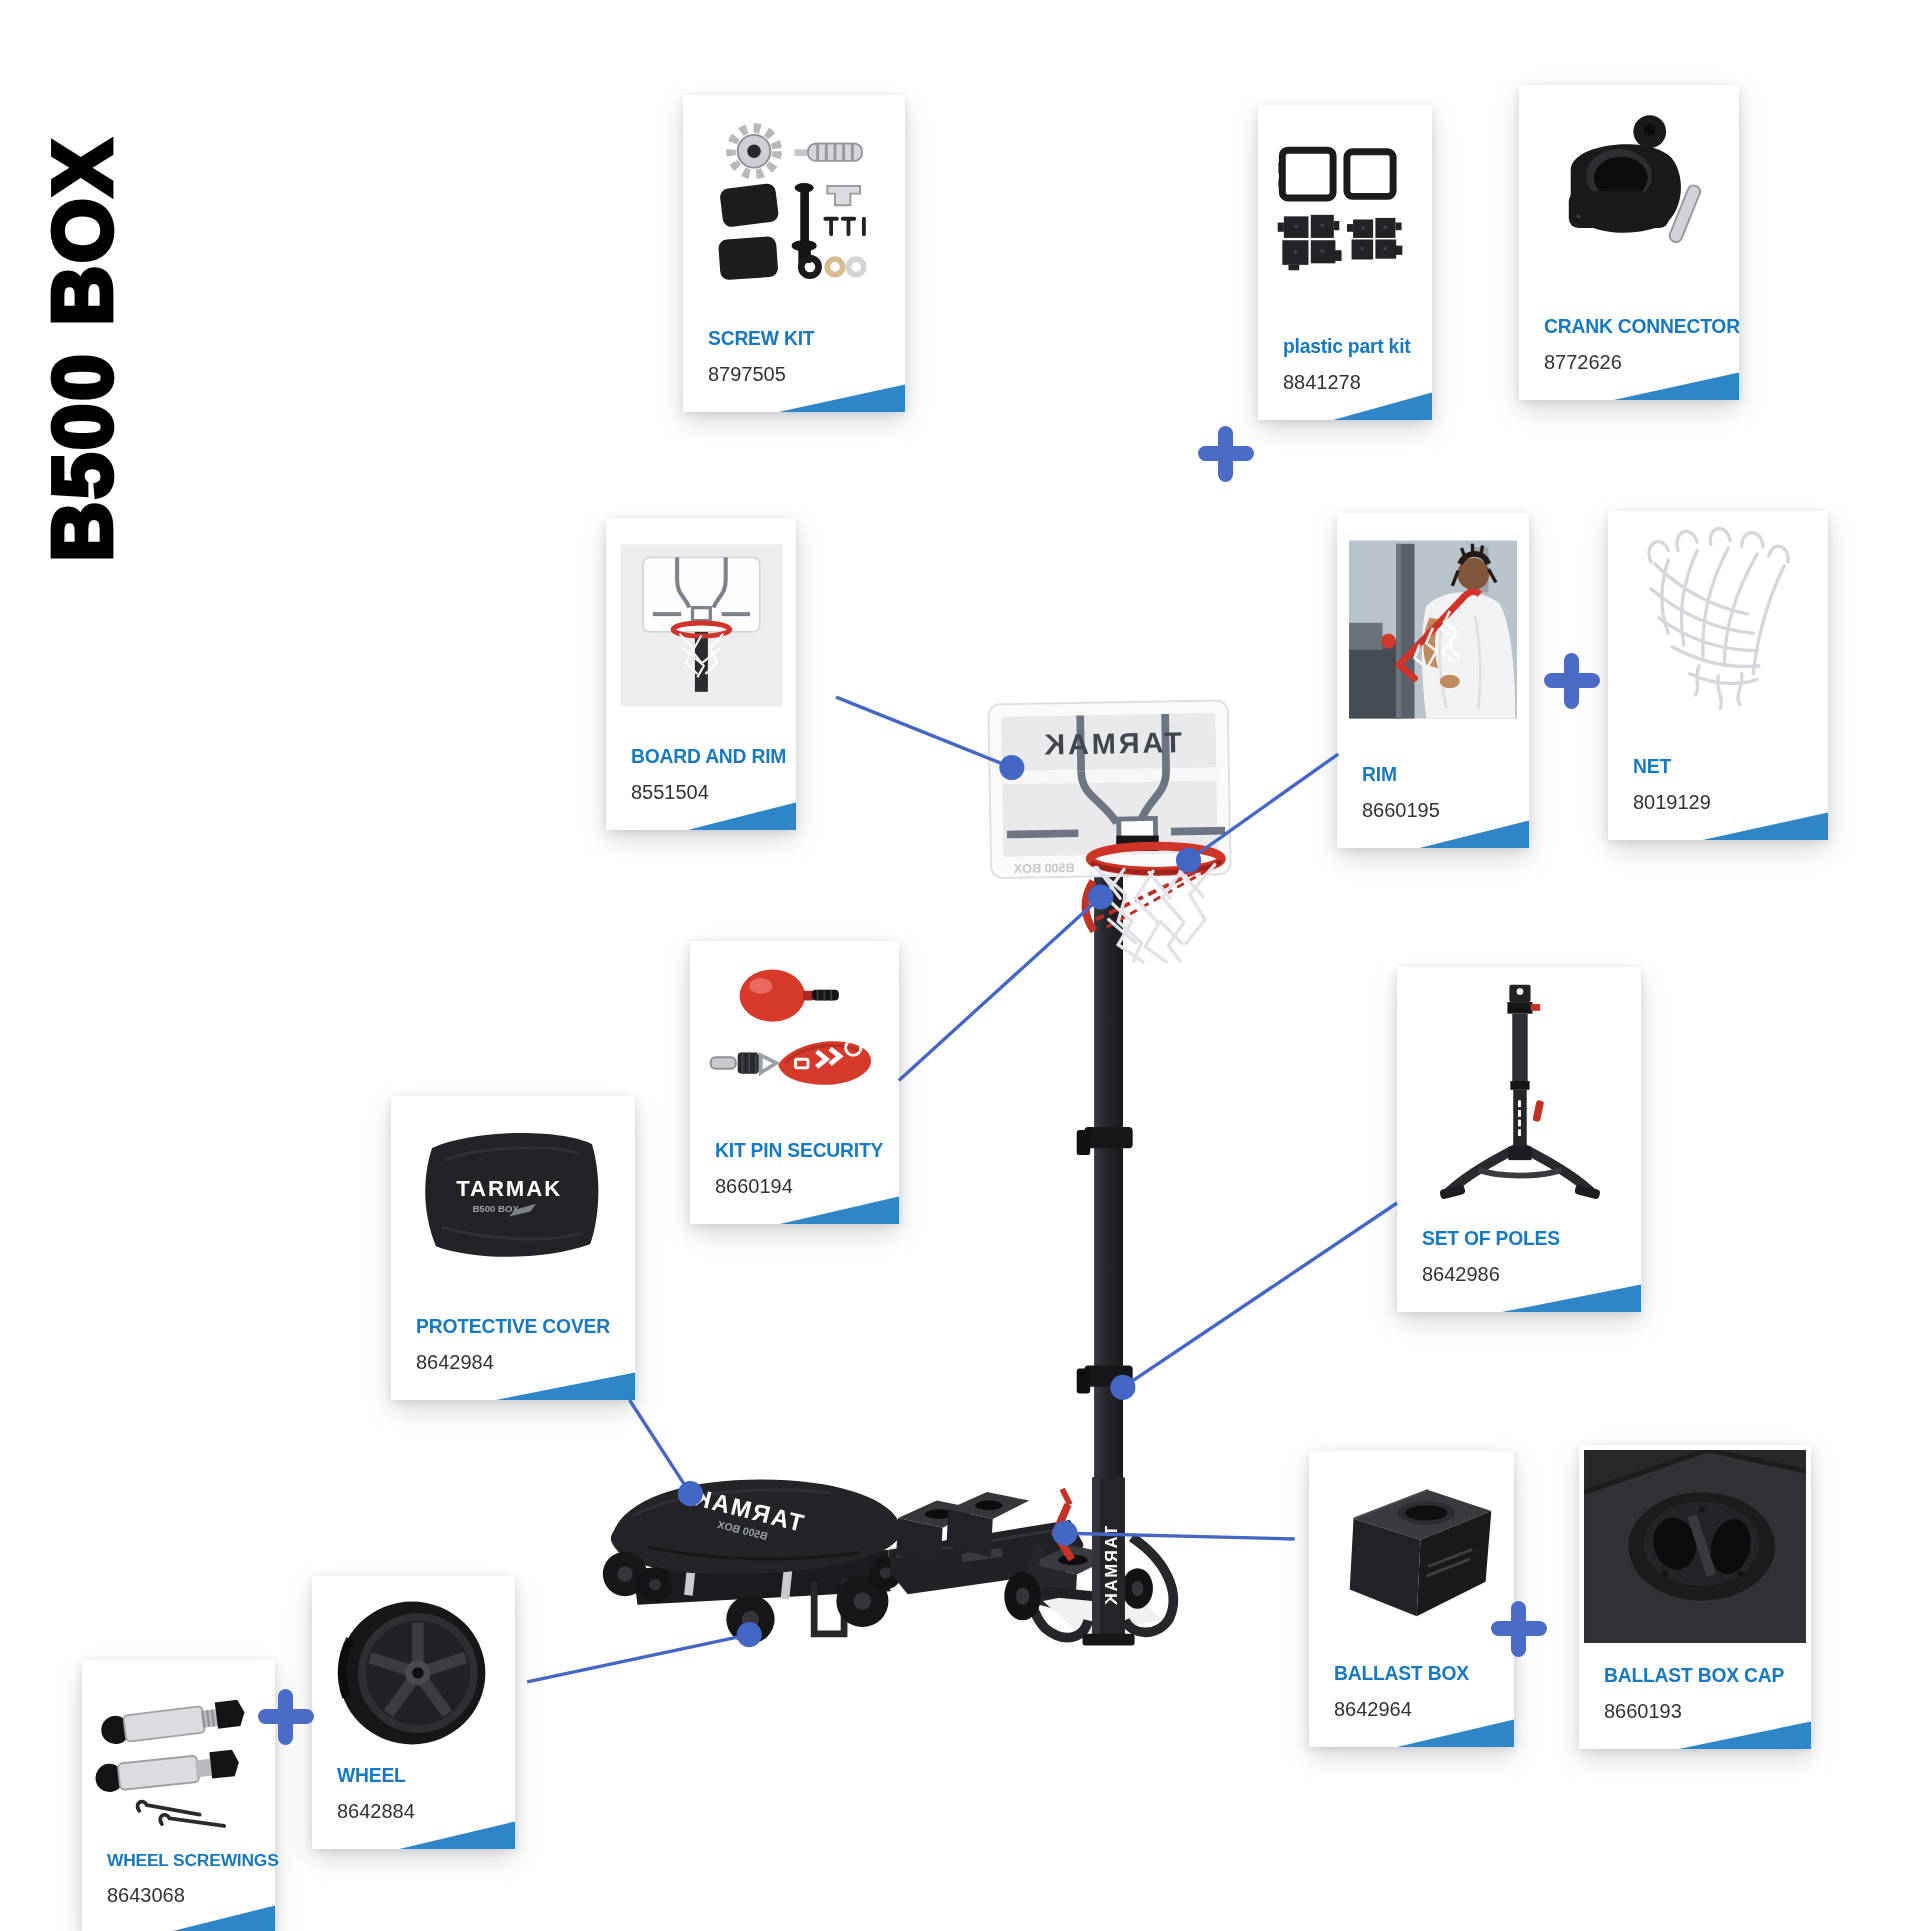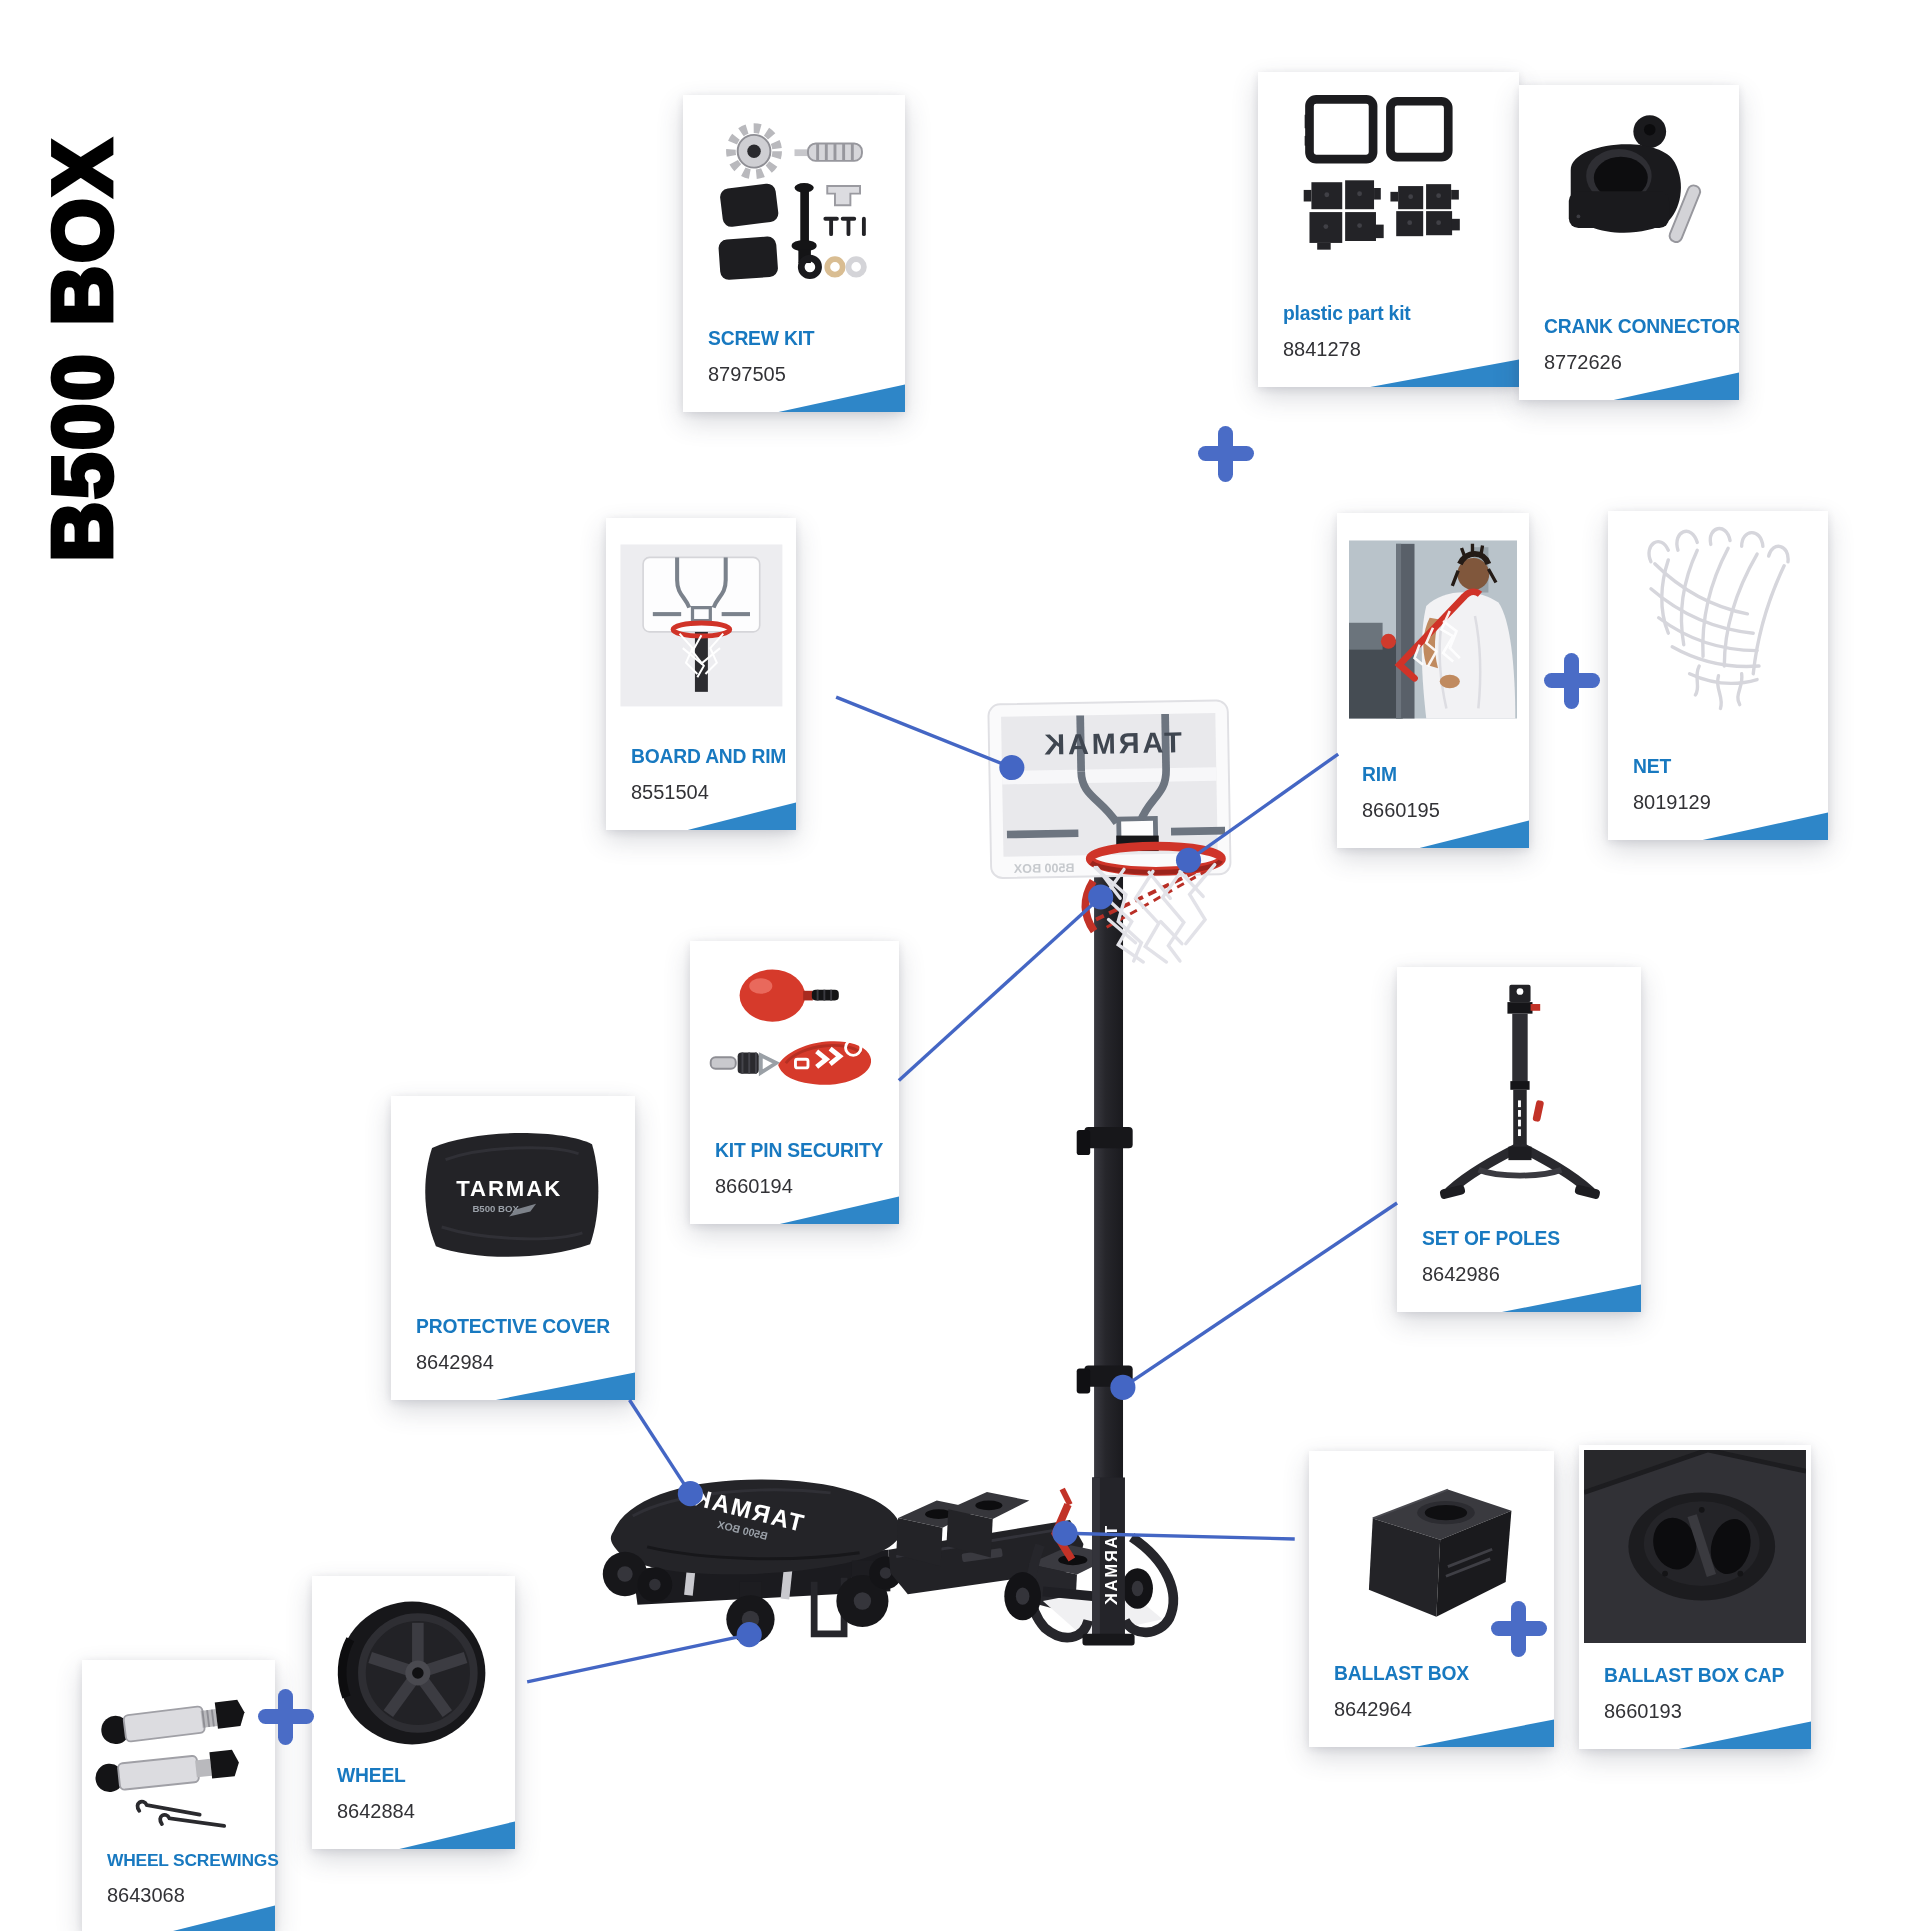--- a/index.html
+++ b/index.html
@@ -172,21 +172,21 @@
         <circle cx="142" cy="168" r="8" fill="none" stroke="#d9bd92" stroke-width="6"></circle>
         <circle cx="164" cy="168" r="8" fill="none" stroke="#d4d4d8" stroke-width="6"></circle>
       </svg>
     </div>
     <div class="card-title">SCREW KIT</div>
     <div class="card-part">8797505</div>
     <div class="wedge"></div>
   </div>
 
 
-  <div class="card" style="left:1258px;top:72px;width:261px;height:315px;text-align:center;">
+  <div class="card" style="left:1258px;top:105px;width:174px;height:315px;text-align:center;">
     <div class="card-img">
       <svg width="189" height="212" viewBox="0 0 196 220">
         <rect x="16" y="18" width="66" height="62" rx="7" fill="none" stroke="#1c1c1f" stroke-width="9"></rect>
         <rect x="11" y="34" width="6" height="14" fill="#1c1c1f"></rect>
           <rect x="11" y="56" width="6" height="10" fill="#1c1c1f"></rect>
         <rect x="100" y="20" width="60" height="58" rx="7" fill="none" stroke="#1c1c1f" stroke-width="9"></rect>
         <rect x="156" y="36" width="6" height="12" fill="#1c1c1f"></rect>
         <g fill="#232327">
           <rect x="18" y="104" width="32" height="28"></rect>
             <rect x="53" y="102" width="30" height="30"></rect>
@@ -397,21 +397,21 @@
         <text x="106" y="78" text-anchor="middle" font-size="23" font-weight="bold" letter-spacing="2" fill="#fff">TARMAK</text>
         <text x="92" y="94" text-anchor="middle" font-size="10" font-weight="bold" fill="#9aa0a8">B500 BOX</text>
         <path d="M112,92 l22,-6 l-6,8 l-22,5 Z" fill="#7d828a"></path>
       </svg>
     </div>
     <div class="card-title">PROTECTIVE COVER</div>
     <div class="card-part">8642984</div>
     <div class="wedge"></div>
   </div>
 
-  <div class="card" style="left:1309px;top:1451px;width:205px;height:296px;padding-left:40px;">
+  <div class="card" style="left:1309px;top:1451px;width:205px;height:296px;">
     <div class="card-img" style="top:23px;">
       <svg width="183" height="164" viewBox="0 0 190 170">
         <path d="M34,46 L112,16 L178,38 L104,68 Z" fill="#3a3a3f"></path>
         <path d="M34,46 L104,68 L100,148 L30,120 Z" fill="#232327"></path>
         <path d="M104,68 L178,38 L172,112 L100,148 Z" fill="#1a1a1d"></path>
         <ellipse cx="110" cy="40" rx="30" ry="12" fill="#2c2c31"></ellipse>
         <ellipse cx="110" cy="40" rx="22" ry="8" fill="#0f0f11"></ellipse>
         <path d="M112,96 L158,78 M110,106 L156,88" stroke="#3f3f45" stroke-width="3"></path>
         <path d="M34,46 L112,16" stroke="#4a4a50" stroke-width="2"></path>
       </svg>

